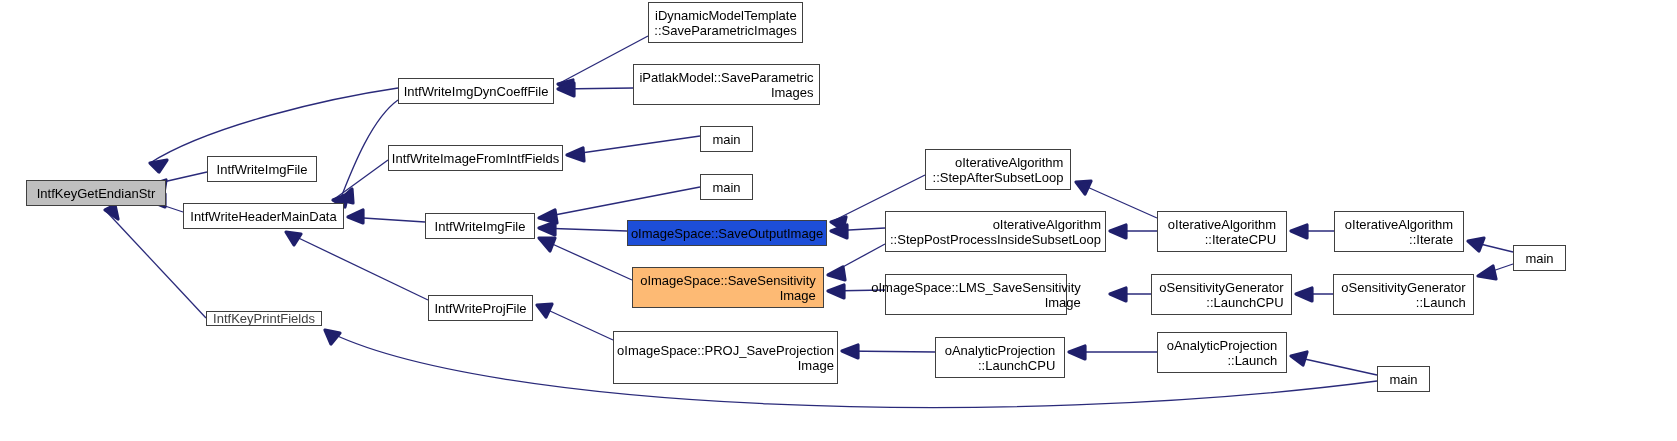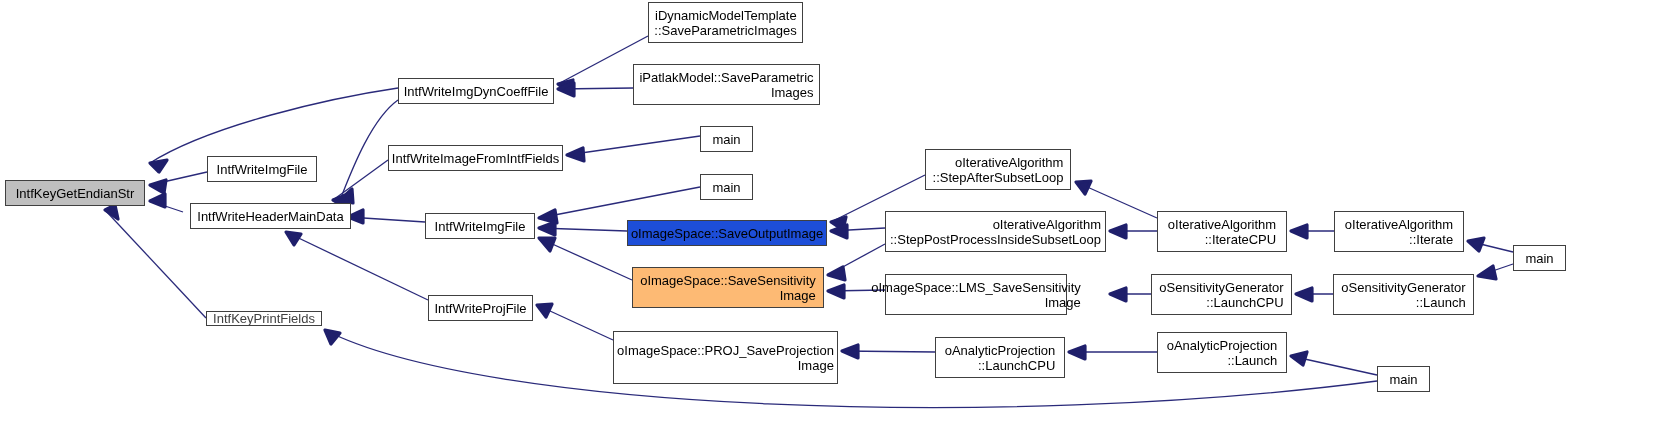--- a/index.html
+++ b/index.html
@@ -35,20 +35,21 @@
     text-align: center;
     font-size: 13px;
     line-height: 15px;
     letter-spacing: 0px;
     white-space: pre-line;
     padding: 0 3px;
     cursor: pointer;
   }
   .node.highlight {
     background: #bfbfbf;
+    margin-left: 21px;
   }
   .node-label {
     display: block;
     white-space: pre-line;
     text-align: right;
   }
 </style>
 </head>
 <body>
 
@@ -171,21 +172,21 @@
         <path d="M 1478,276 l 15,-10 l 3,13 z" fill="#1f1f6b" stroke="#1f1f6b" stroke-width="3.2" stroke-linejoin="round"></path>
       </g>
       <g>
         <path d="M 1377,375 L 1291,356" fill="none" stroke="#2a2a7a" stroke-width="1.3"></path>
         <path d="M 1291,356 l 16,-4 l -4,13 z" fill="#1f1f6b" stroke="#1f1f6b" stroke-width="3.2" stroke-linejoin="round"></path>
       </g>
     </svg>
   <div id="nodes-layer">
       <div class="node highlight" style="left: 5px; top: 180px; width: 140px; height: 26px; border-color: rgb(64, 64, 64); color: rgb(0, 0, 0); background: rgb(191, 191, 191); border-width: 1px;"><span class="node-label">IntfKeyGetEndianStr</span></div>
       <div class="node" style="left: 207px; top: 156px; width: 110px; height: 26px; border-color: rgb(64, 64, 64); color: rgb(0, 0, 0); background: rgb(255, 255, 255);"><span class="node-label">IntfWriteImgFile</span></div>
-      <div class="node" style="left: 190px; top: 203px; width: 161px; height: 26px; border-color: rgb(64, 64, 64); color: rgb(0, 0, 0); background: rgb(255, 255, 255);"><span class="node-label">IntfWriteHeaderMainData</span></div>
+      <div class="node" style="left: 183px; top: 203px; width: 161px; height: 26px; border-color: rgb(64, 64, 64); color: rgb(0, 0, 0); background: rgb(255, 255, 255);"><span class="node-label">IntfWriteHeaderMainData</span></div>
       <div class="node" style="left: 206px; top: 311px; width: 116px; height: 15px; border-color: rgb(64, 64, 64); color: #404040; background: rgb(255, 255, 255);"><span class="node-label">IntfKeyPrintFields</span></div>
       <div class="node" style="left: 398px; top: 78px; width: 156px; height: 26px; border-color: rgb(64, 64, 64); color: rgb(0, 0, 0); background: rgb(255, 255, 255);"><span class="node-label">IntfWriteImgDynCoeffFile</span></div>
       <div class="node" style="left: 388px; top: 145px; width: 175px; height: 26px; border-color: rgb(64, 64, 64); color: rgb(0, 0, 0); background: rgb(255, 255, 255);"><span class="node-label">IntfWriteImageFromIntfFields</span></div>
       <div class="node" style="left: 425px; top: 213px; width: 110px; height: 26px; border-color: rgb(64, 64, 64); color: rgb(0, 0, 0); background: rgb(255, 255, 255);"><span class="node-label">IntfWriteImgFile</span></div>
       <div class="node" style="left: 428px; top: 295px; width: 105px; height: 26px; border-color: rgb(64, 64, 64); color: rgb(0, 0, 0); background: rgb(255, 255, 255);"><span class="node-label">IntfWriteProjFile</span></div>
       <div class="node" style="left: 648px; top: 2px; width: 155px; height: 41px; border-color: rgb(64, 64, 64); color: rgb(0, 0, 0); background: rgb(255, 255, 255);"><span class="node-label">iDynamicModelTemplate
 ::SaveParametricImages</span></div>
       <div class="node" style="left: 633px; top: 64px; width: 187px; height: 41px; border-color: rgb(64, 64, 64); color: rgb(0, 0, 0); background: rgb(255, 255, 255);"><span class="node-label">iPatlakModel::SaveParametric
 Images</span></div>
       <div class="node" style="left: 700px; top: 126px; width: 53px; height: 26px; border-color: rgb(64, 64, 64); color: rgb(0, 0, 0); background: rgb(255, 255, 255);"><span class="node-label">main</span></div>

